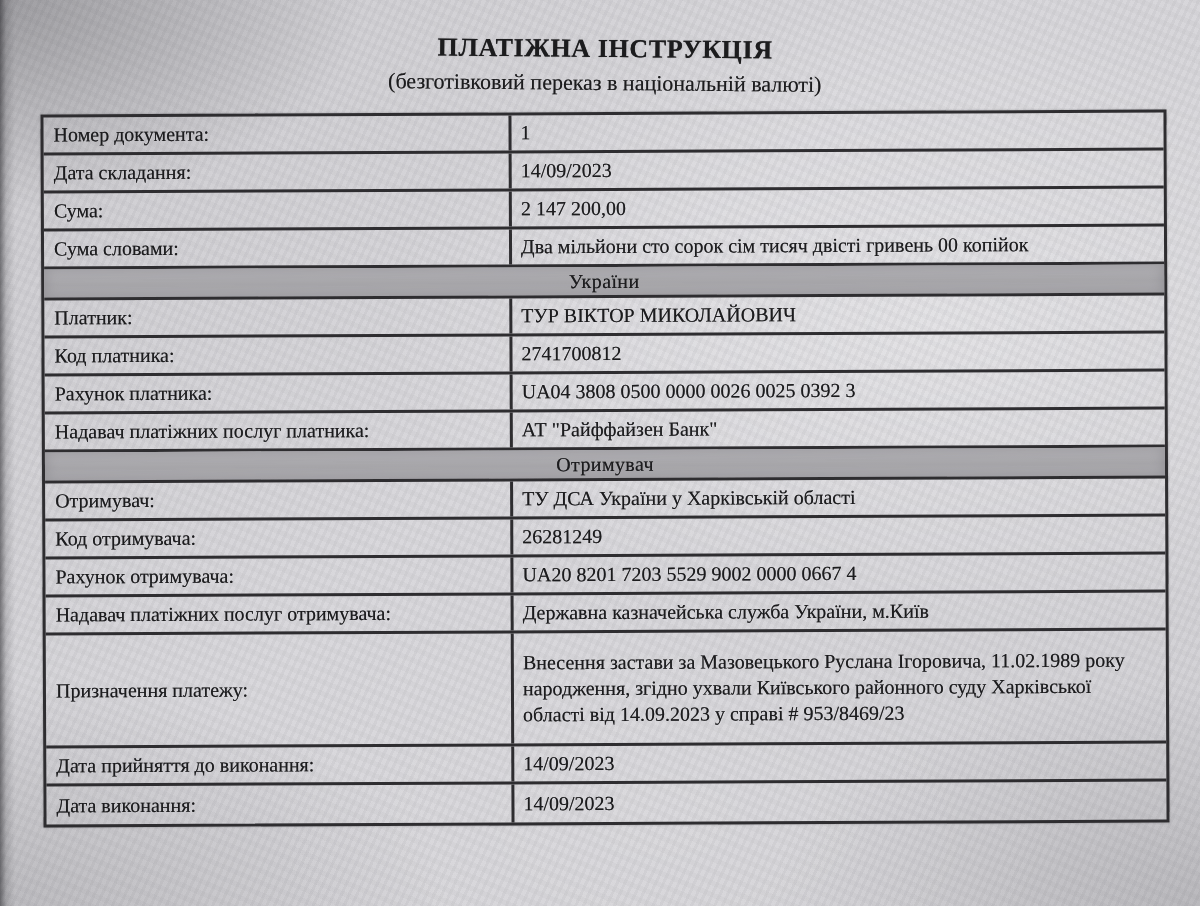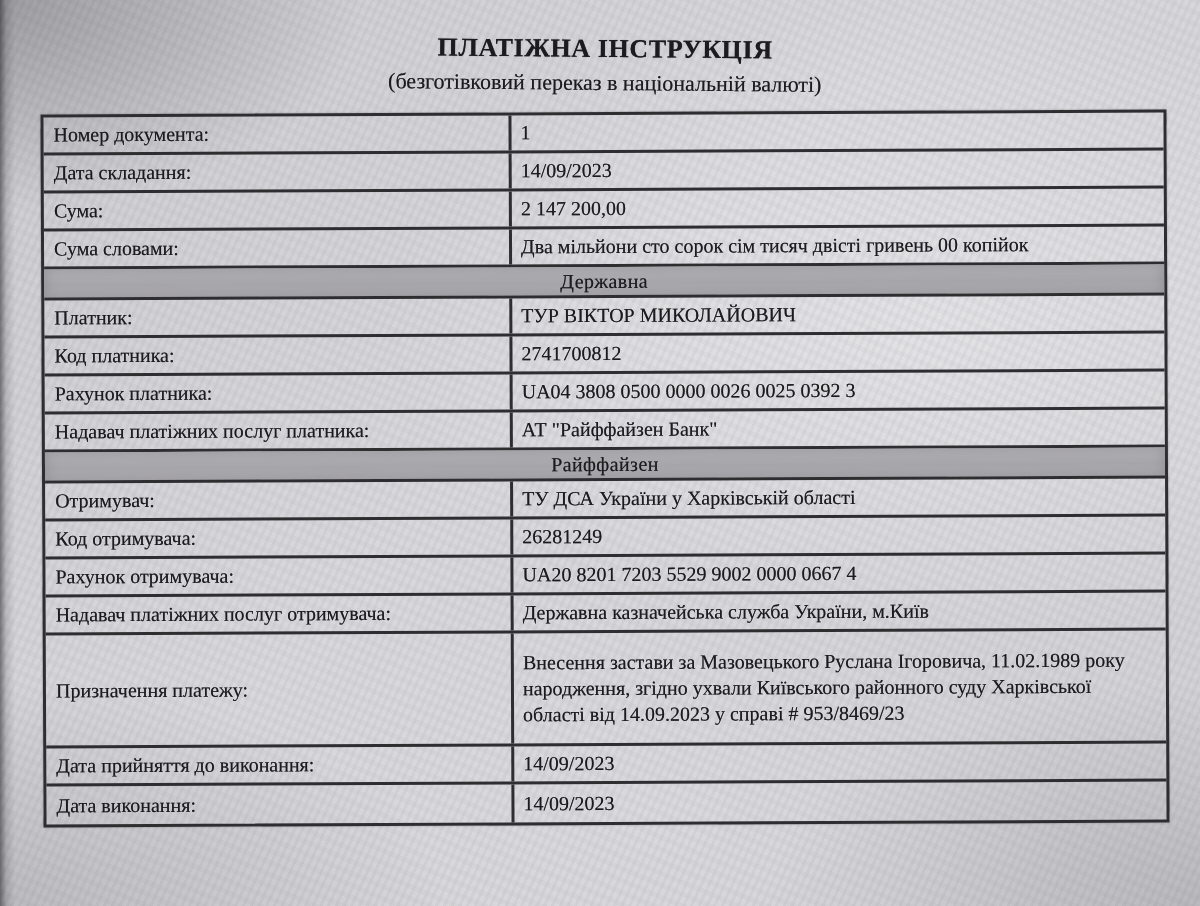--- a/index.html
+++ b/index.html
@@ -99,21 +99,21 @@
     <div class="cell-label">Сума:</div>
     <div class="cell-value">2 147 200,00</div>
   </div>
 
   <div class="row">
     <div class="cell-label">Сума словами:</div>
     <div class="cell-value">Два мільйони сто сорок сім тисяч двісті гривень 00 копійок</div>
   </div>
 
   <div class="row section">
-    <div>Державна</div>
+    <div>України</div>
   </div>
 
   <div class="row">
     <div class="cell-label">Платник:</div>
     <div class="cell-value">ТУР ВІКТОР МИКОЛАЙОВИЧ</div>
   </div>
 
   <div class="row">
     <div class="cell-label">Код платника:</div>
     <div class="cell-value">2741700812</div>
@@ -123,21 +123,21 @@
     <div class="cell-label">Рахунок платника:</div>
     <div class="cell-value">UA04 3808 0500 0000 0026 0025 0392 3</div>
   </div>
 
   <div class="row">
     <div class="cell-label">Надавач платіжних послуг платника:</div>
     <div class="cell-value">АТ "Райффайзен Банк"</div>
   </div>
 
   <div class="row section">
-    <div>Райффайзен</div>
+    <div>Отримувач</div>
   </div>
 
   <div class="row">
     <div class="cell-label">Отримувач:</div>
     <div class="cell-value">ТУ ДСА України у Харківській області</div>
   </div>
 
   <div class="row">
     <div class="cell-label">Код отримувача:</div>
     <div class="cell-value">26281249</div>

